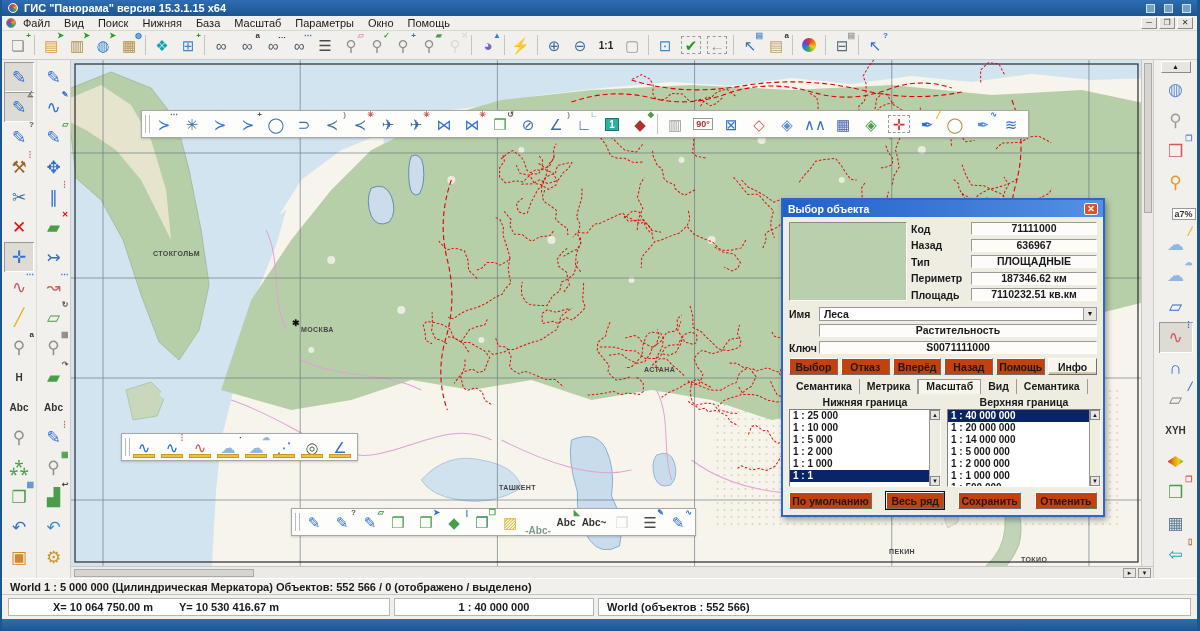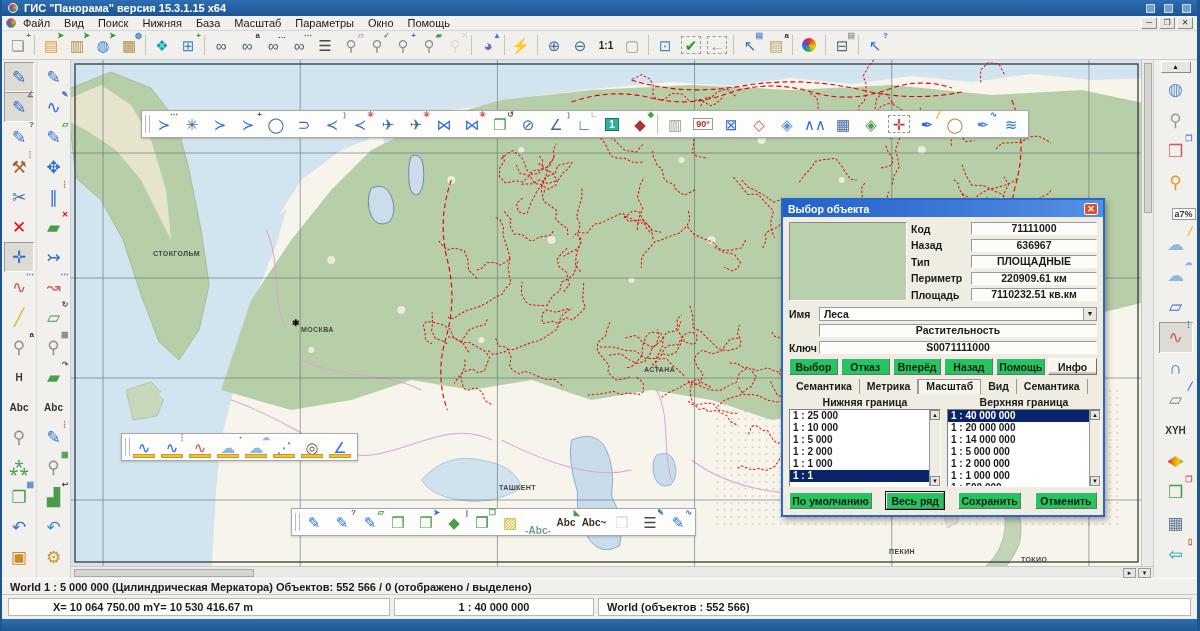--- a/index.html
+++ b/index.html
@@ -80,21 +80,21 @@
   .fld .lbl{width:60px}
   .inset{background:#fdfcf8;border:1px solid;border-color:#9a9a9a #fff #fff #9a9a9a;text-align:center}
   .fld .val{flex:1;height:13px;line-height:11px}
   .row{position:absolute;left:6px;right:6px;display:flex;align-items:center;gap:4px}
   .row .lbl2{width:26px}
   .combo{flex:1;height:14px;background:#fff;border:1px solid #9a9a9a;display:flex;align-items:center;padding-left:4px}
   .combo .arr{margin-left:auto;width:13px;height:12px;border-left:1px solid #9a9a9a;background:#e8e6e0;
     font-size:7px;line-height:11px;text-align:center}
   .wide{flex:1;height:13px;line-height:11px}
   .actrow{top:158px;gap:3px}
-  .dlg-btn{height:17px;background:#22c55e;border:1px solid;border-color:#fff #6f6f6f #6f6f6f #fff;
+  .dlg-btn{height:17px;background:#c2410c;border:1px solid;border-color:#fff #6f6f6f #6f6f6f #fff;
     display:flex;align-items:center;justify-content:center;font-weight:700;font-size:10.5px;cursor:default}
   .actrow .dlg-btn{flex:1}
   .dlg-btn.active{background:#f8f6ec;box-shadow:inset 0 -2px 0 #cfc8ac}
   .tabsrow{top:179px;gap:0}
   .dlg-tab{height:15px;line-height:15px;padding:0 7px;border-right:1px solid #9a9a9a;font-weight:700}
   .dlg-tab.active{background:#f8f6ec;border:1px solid #9a9a9a;border-bottom:none;line-height:13px}
   .grp-lbl{position:absolute;top:196px;text-align:center}
   .lst{position:absolute;top:209px;height:78px;background:#fff;border:1px solid;border-color:#808080 #fff #fff #808080;overflow:hidden}
   .lst-item{height:12px;line-height:12px;padding:0 3px;font-size:10px;white-space:nowrap}
   .lst-item.sel{background:#0a246a;color:#fff}
@@ -103,21 +103,21 @@
   .sb-arr{width:10px;height:10px;background:#e8e6e0;border:1px solid #8a8a8a;font-size:6px;line-height:8px;text-align:center}
   .sb-track{flex:1;width:10px}
   .botrow{top:292px;justify-content:flex-start;gap:14px}
   .w88{width:88px}.w62{width:62px}.w66{width:66px}
   .dlg-btn.focus{box-shadow:0 0 0 1px #111}
   
   .status1{height:17px;display:flex;align-items:center;padding:0 8px;background:#f1f0ec;
     border-top:1px solid #fff;border-bottom:1px solid #c8c6c0;font-weight:700}
   .status2{height:24px;display:flex;align-items:center;background:#f1f0ec;padding:0 6px;gap:4px}
   .sbox{height:18px;background:#fff;border:1px solid #b8b6b0;display:flex;align-items:center;font-weight:700}
-  .sbox.coords{width:382px;padding-left:44px;}
+  .sbox.coords{width:382px;padding-left:44px;gap:26px}
   .sbox.scale{width:200px;justify-content:center}
   .sbox.world{flex:1;padding-left:8px}
   .bottombar{height:12px;background:linear-gradient(#2e6db4,#1d568f)}
 </style>
 </head>
 <body>
 
 <div class="window">
 
   <div class="titlebar">
@@ -890,21 +890,21 @@
       <div class="fld">
         <span class="lbl">Назад</span>
         <span class="val inset">636967</span>
       </div>
       <div class="fld">
         <span class="lbl">Тип</span>
         <span class="val inset">ПЛОЩАДНЫЕ</span>
       </div>
       <div class="fld">
         <span class="lbl">Периметр</span>
-        <span class="val inset">220909.61  км</span>
+        <span class="val inset">187346.62  км</span>
       </div>
       <div class="fld">
         <span class="lbl">Площадь</span>
         <span class="val inset">7110232.51  кв.км</span>
       </div>
     </div>
     <div class="row" style="top:107px">
       <span class="lbl2">Имя</span>
       <span class="combo">
         <span>Леса</span>

